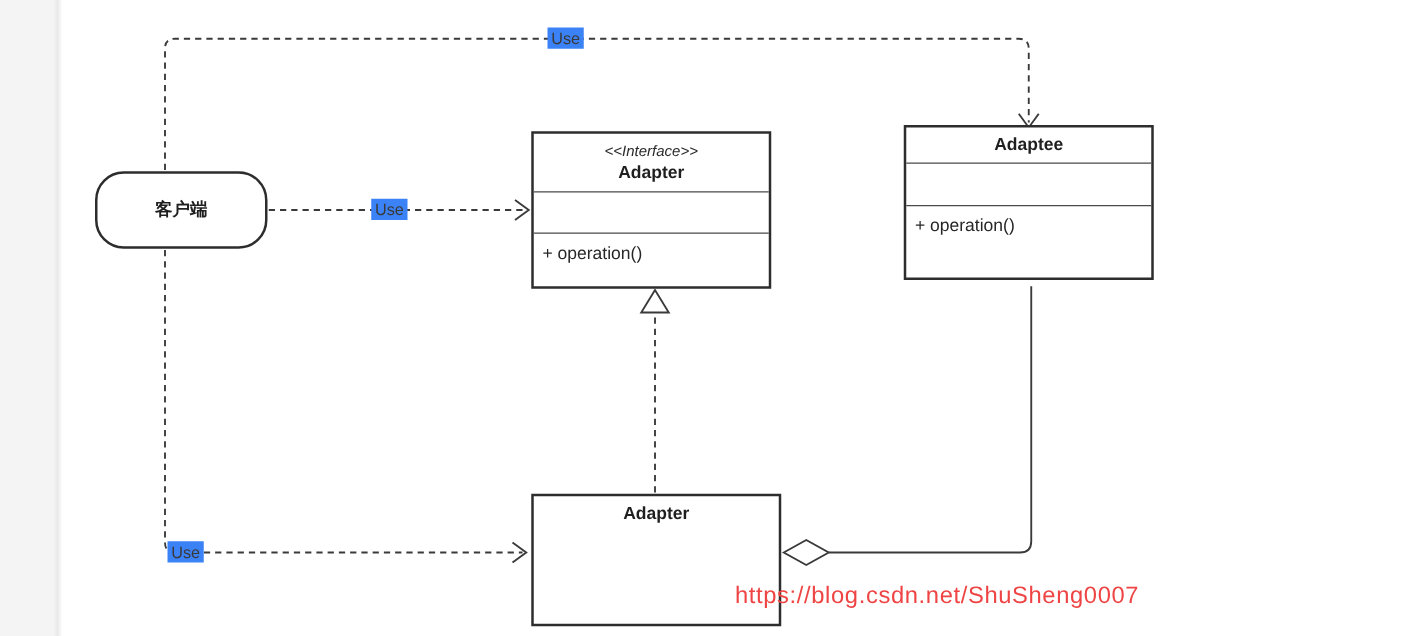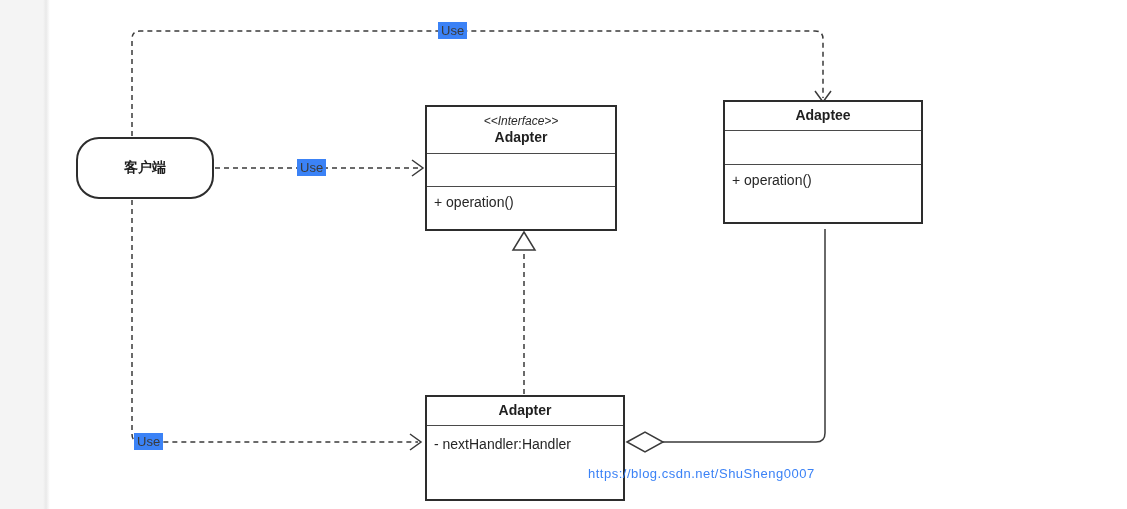--- a/index.html
+++ b/index.html
@@ -74,22 +74,22 @@
     color: #3a3a3a;
     font-size: 13px;
     line-height: 17px;
     padding: 0 3px;
     white-space: nowrap;
   }
   #watermark {
     position: absolute;
     left: 588px;
     top: 466px;
-    font-size: 13px;
-    color: #3b82f6;
+    font-size: 19px;
+    color: #ef4444;
     letter-spacing: 0.5px;
     white-space: nowrap;
   }
 
   
   #box-client  { left: 76px;  top: 137px; width: 138px; height: 62px; border-radius: 23px;  }
   #box-target  { left: 425px; top: 105px; width: 192px; height: 126px; }
   #box-adaptee { left: 723px; top: 100px; width: 200px; height: 124px; }
   #box-adapter { left: 425px; top: 395px; width: 200px; height: 106px; }
 
@@ -154,21 +154,20 @@
     <div class="uml-section sec-attrs"></div>
     <div class="uml-section sec-ops">
       <div class="uml-member">+ operation()</div>
     </div>
   </div>
 
   <div class="uml-box" id="box-adapter">
     <div class="uml-header">
       <span class="uml-title">Adapter</span>
     </div>
-    <div class="uml-section sec-attrs uml-member-centered">- nextHandler:Handler</div>
   </div>
 
   <span class="edge-label" id="label-use-top">Use</span>
   <span class="edge-label" id="label-use-middle">Use</span>
   <span class="edge-label" id="label-use-bottom">Use</span>
 
   <span id="watermark">https://blog.csdn.net/ShuSheng0007</span>
 
 </div>
 

